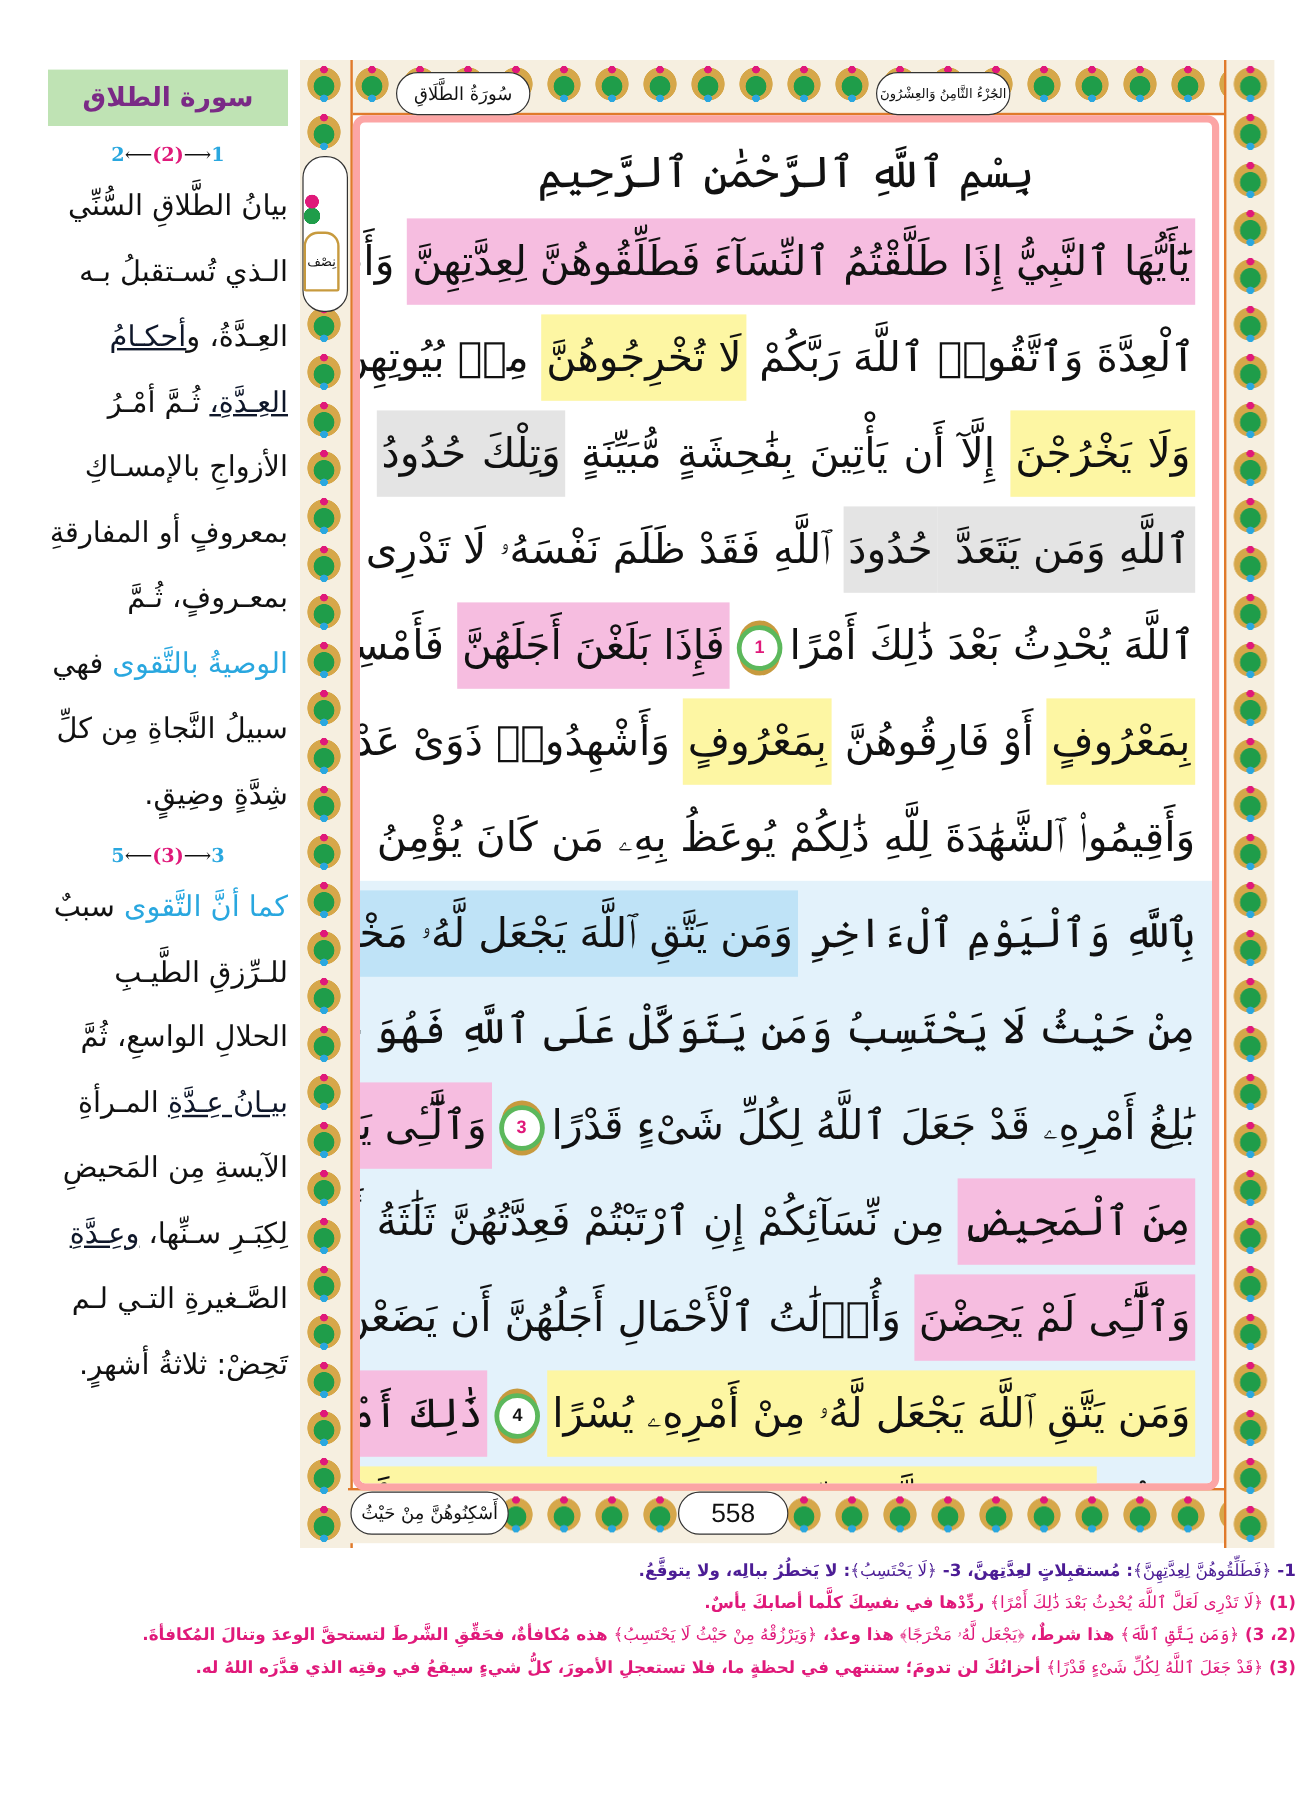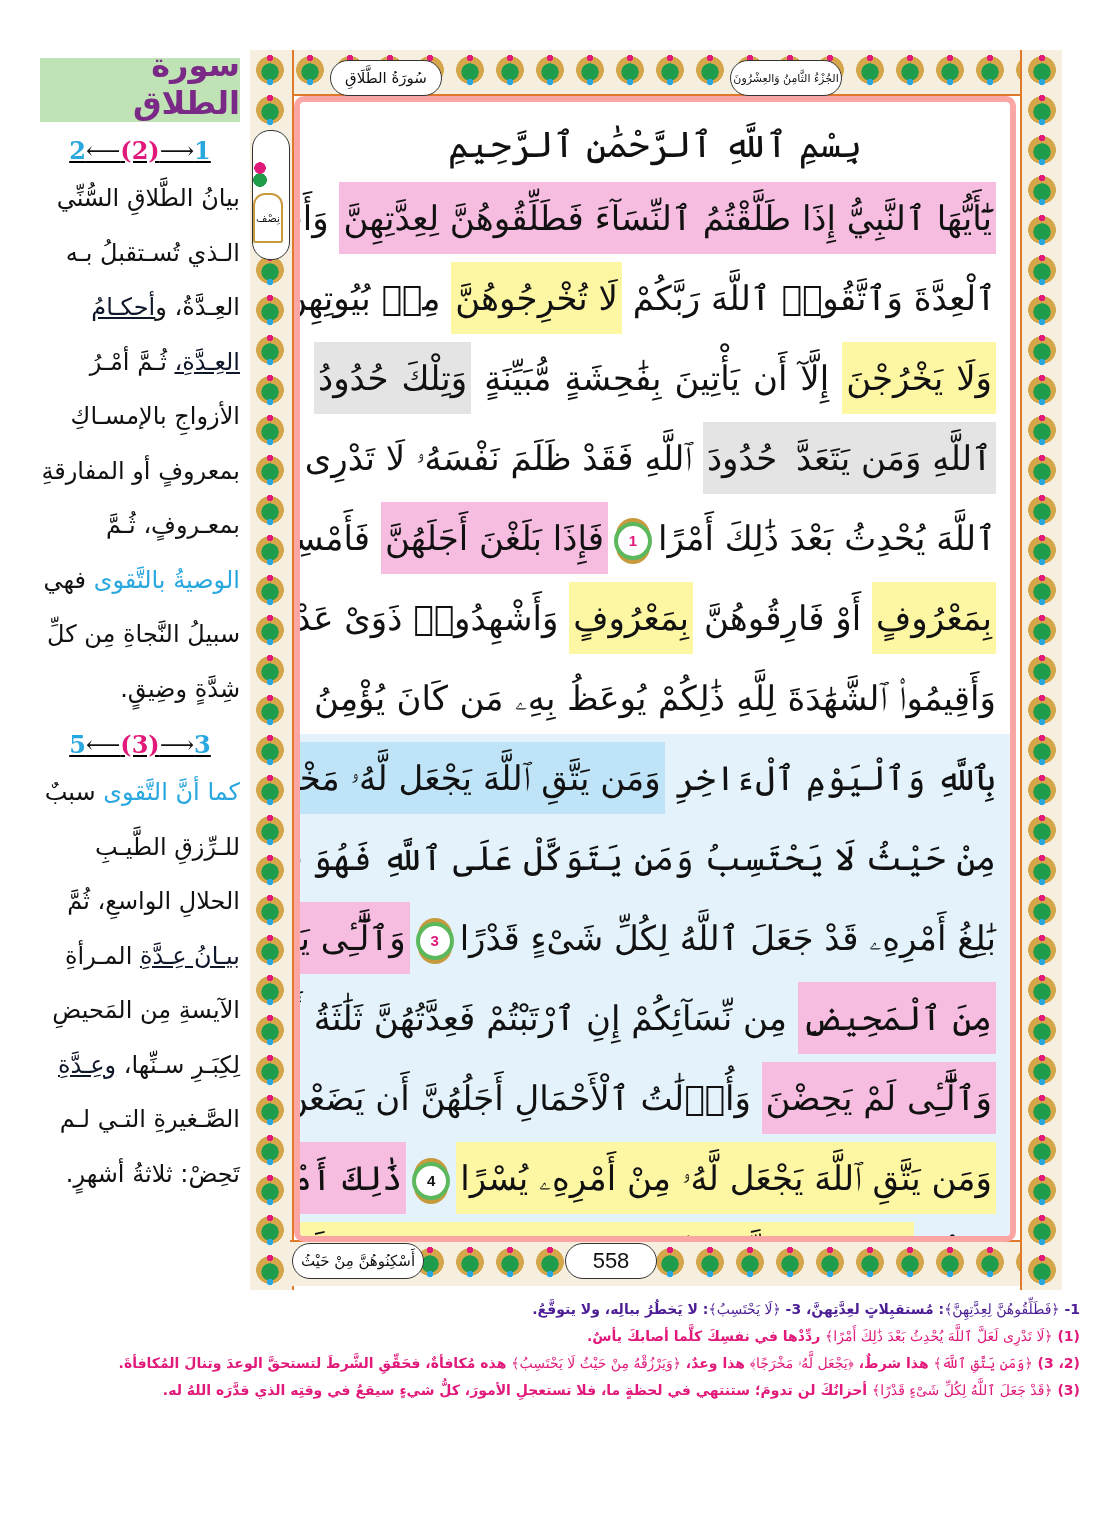--- a/index.html
+++ b/index.html
@@ -1,23 +1,23 @@
 <!DOCTYPE html>
 <html><head>
 <meta charset="utf-8">
 <style>
   html, body { margin:0; padding:0; }
   body { width:1096px; height:1513px; background:#ffffff; position:relative; overflow:hidden;
          font-family:"DejaVu Sans", sans-serif; direction:ltr; }
 
   
   .side { position:absolute; left:40px; top:58px; width:200px; direction:rtl; text-align:justify; }
-  .side-title { background:#bfe3b4; height:64px; display:flex; align-items:flex-end; justify-content:center;
-                color:#7a2a86; font-size:32px; font-weight:bold; }
-  .range { direction:ltr; text-align:center; font-size:24px; font-weight:bold; margin:14px 0 6px; font-family:"DejaVu Serif", serif;text-decoration:underline; }
+  .side-title { background:#bfe3b4; height:47px; display:flex; align-items:center; justify-content:center;
+                color:#7a2a86; font-size:22px; font-weight:bold; }
+  .range { direction:ltr; text-align:center; font-size:16px; font-weight:bold; margin:14px 0 6px; font-family:"DejaVu Serif", serif; }
   .range .num-blue { color:#29a7df; }
   .range .num-pink { color:#e0197a; }
   .range .arrow { color:#111; font-weight:normal; }
   .side p { margin:0; font-size:24px; line-height:54.5px; color:#111; }
   .pink { color:#0f172a;text-decoration:underline; }
   .blue { color:#29a7df; }
 
   
   .frame { position:absolute; left:250px; top:50px; width:810px; height:1240px; }
   .orn { position:absolute; background:

